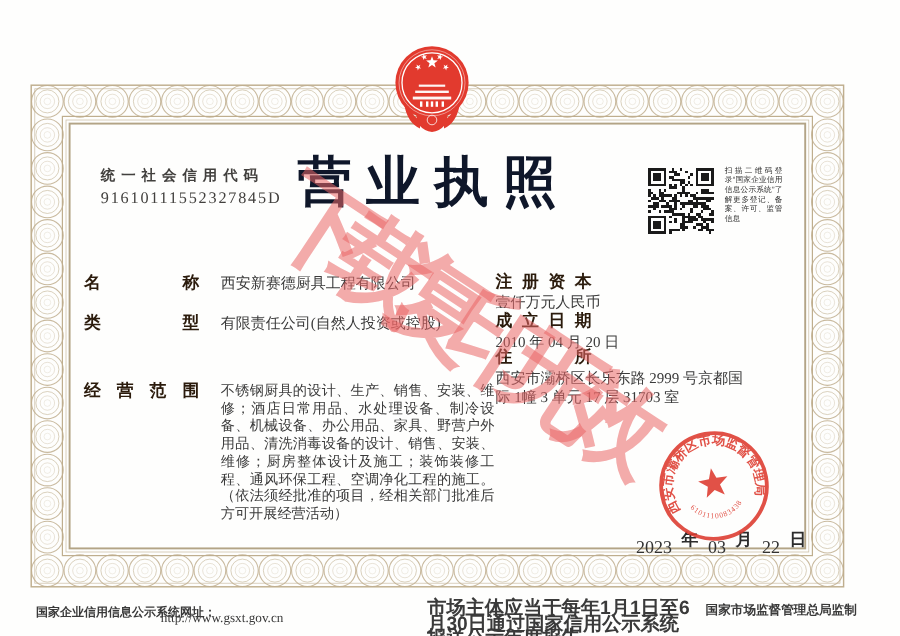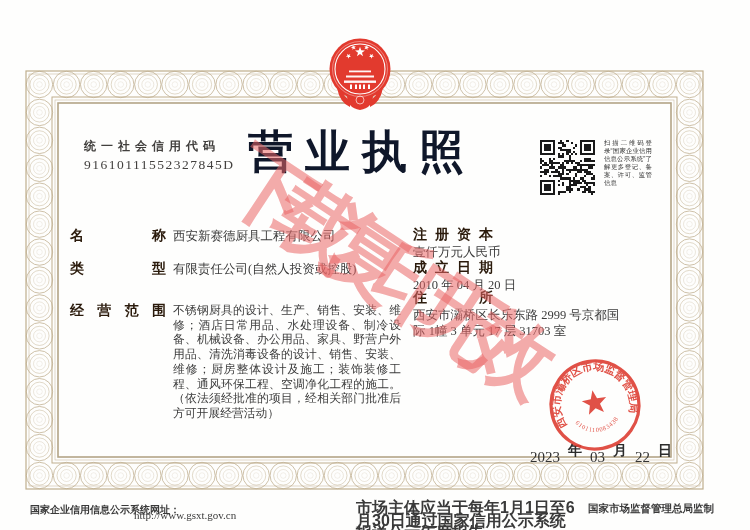--- a/index.html
+++ b/index.html
@@ -20,25 +20,25 @@
   .subtitle{left:237px;top:182px;width:250px;text-align:center;color:#2a2a2a;z-index:3;}
   .subtitle .sub-main{font-size:15.5px;letter-spacing:5px;}
   .subtitle .copyno{font-size:10.5px;position:relative;top:2px;margin-left:-5px;}
 
   .qr{position:absolute;left:540px;top:140px;z-index:3;}
   .qr-caption{left:604px;top:139px;width:48px;font-family:"Liberation Sans",sans-serif;
               font-size:6.4px;line-height:8.1px;color:#303030;text-align:justify;z-index:3;}
 
   .lrow{position:absolute;left:70px;display:flex;z-index:3;}
   .rrow{position:absolute;left:413px;display:flex;z-index:3;flex-direction:column;}
-  .l1{top:227px}.l2{top:260px}.l3{top:291px}.l4{top:302px}
+  .l1{top:227px}.l2{top:260px}.l3{top:291px}.l4{top:317px}
   .r1{top:226px}.r2{top:259px}.r3{top:289px}
   .flabel{font-family:"Liberation Sans",sans-serif;font-weight:700;font-size:14px;color:#2b1b0c;
           text-align:justify;text-align-last:justify;flex:0 0 auto;}
-  .lrow .flabel{width:96px;margin-right:7px;}
+  .lrow .flabel{width:96px;margin-right:18px;}
   .rrow .flabel{width:80px;margin-right:9px;}
   .fvalue{font-size:12.5px;color:#3b3b3b;padding-top:1px;}
   .lrow .fvalue{width:232px;}
   .rrow .fvalue{width:214px;line-height:15.5px;}
   .fvalue.scope{width:228px;font-size:11.8px;line-height:14.7px;text-align:justify;}
 
   .reg-auth{left:458px;top:401px;font-family:"Liberation Sans",sans-serif;font-weight:700;
             font-size:15px;letter-spacing:7px;color:#241708;z-index:3;}
 
   .date-line{left:527px;top:441px;white-space:nowrap;z-index:3;}

